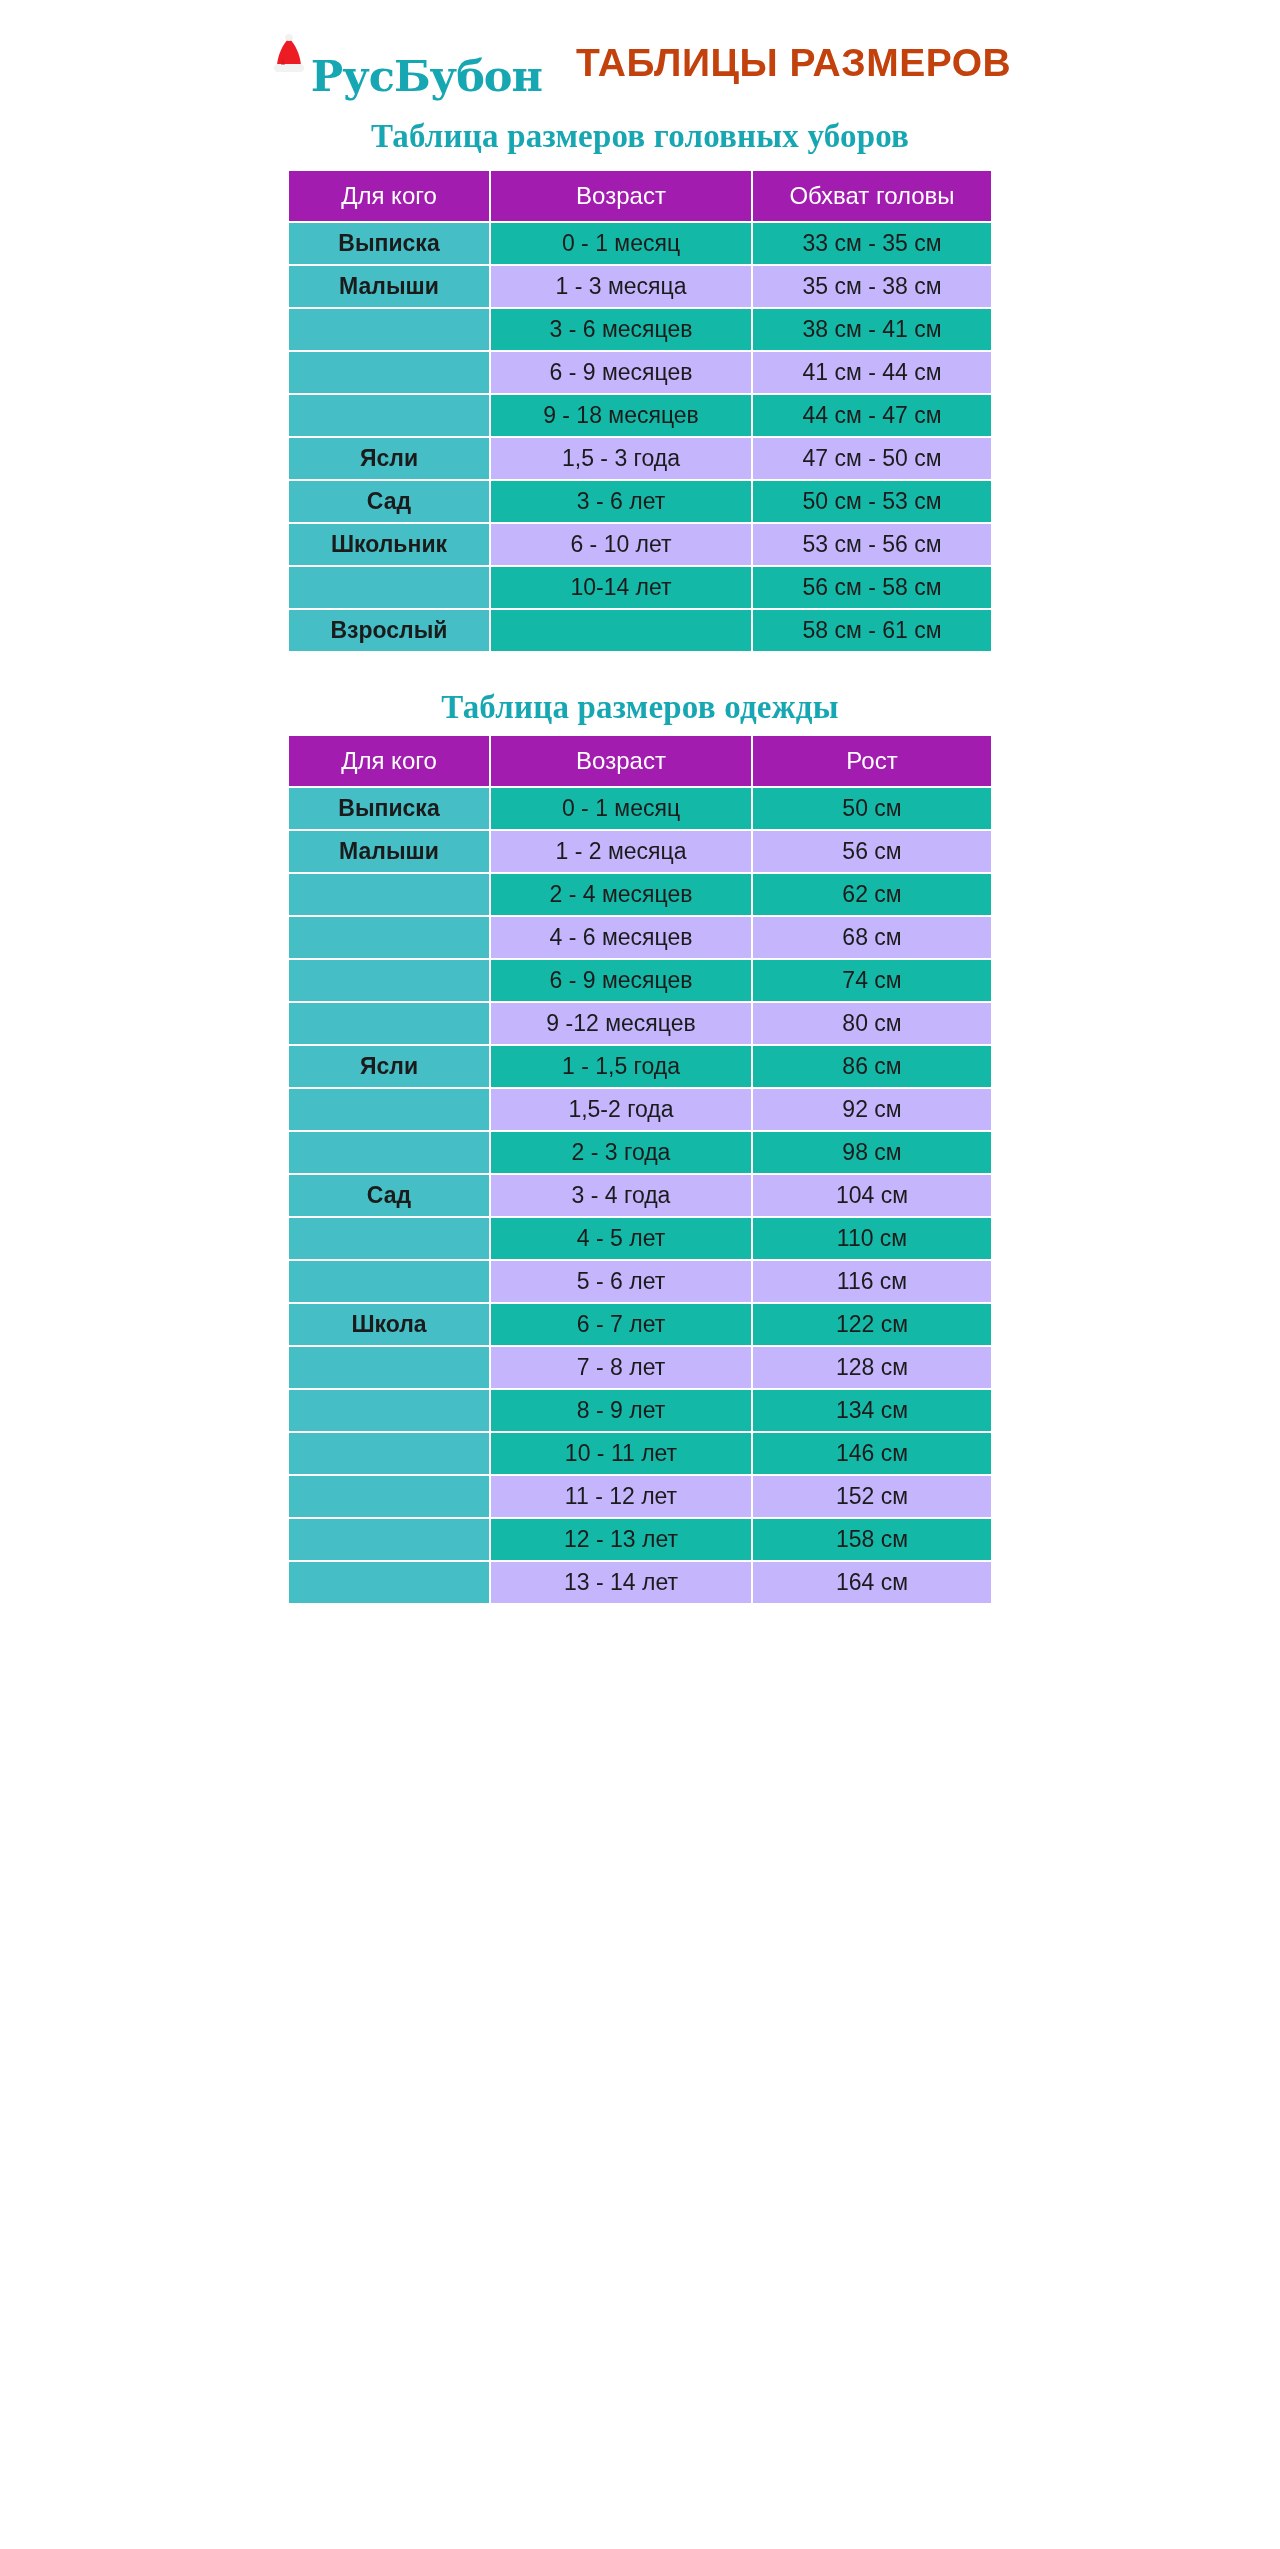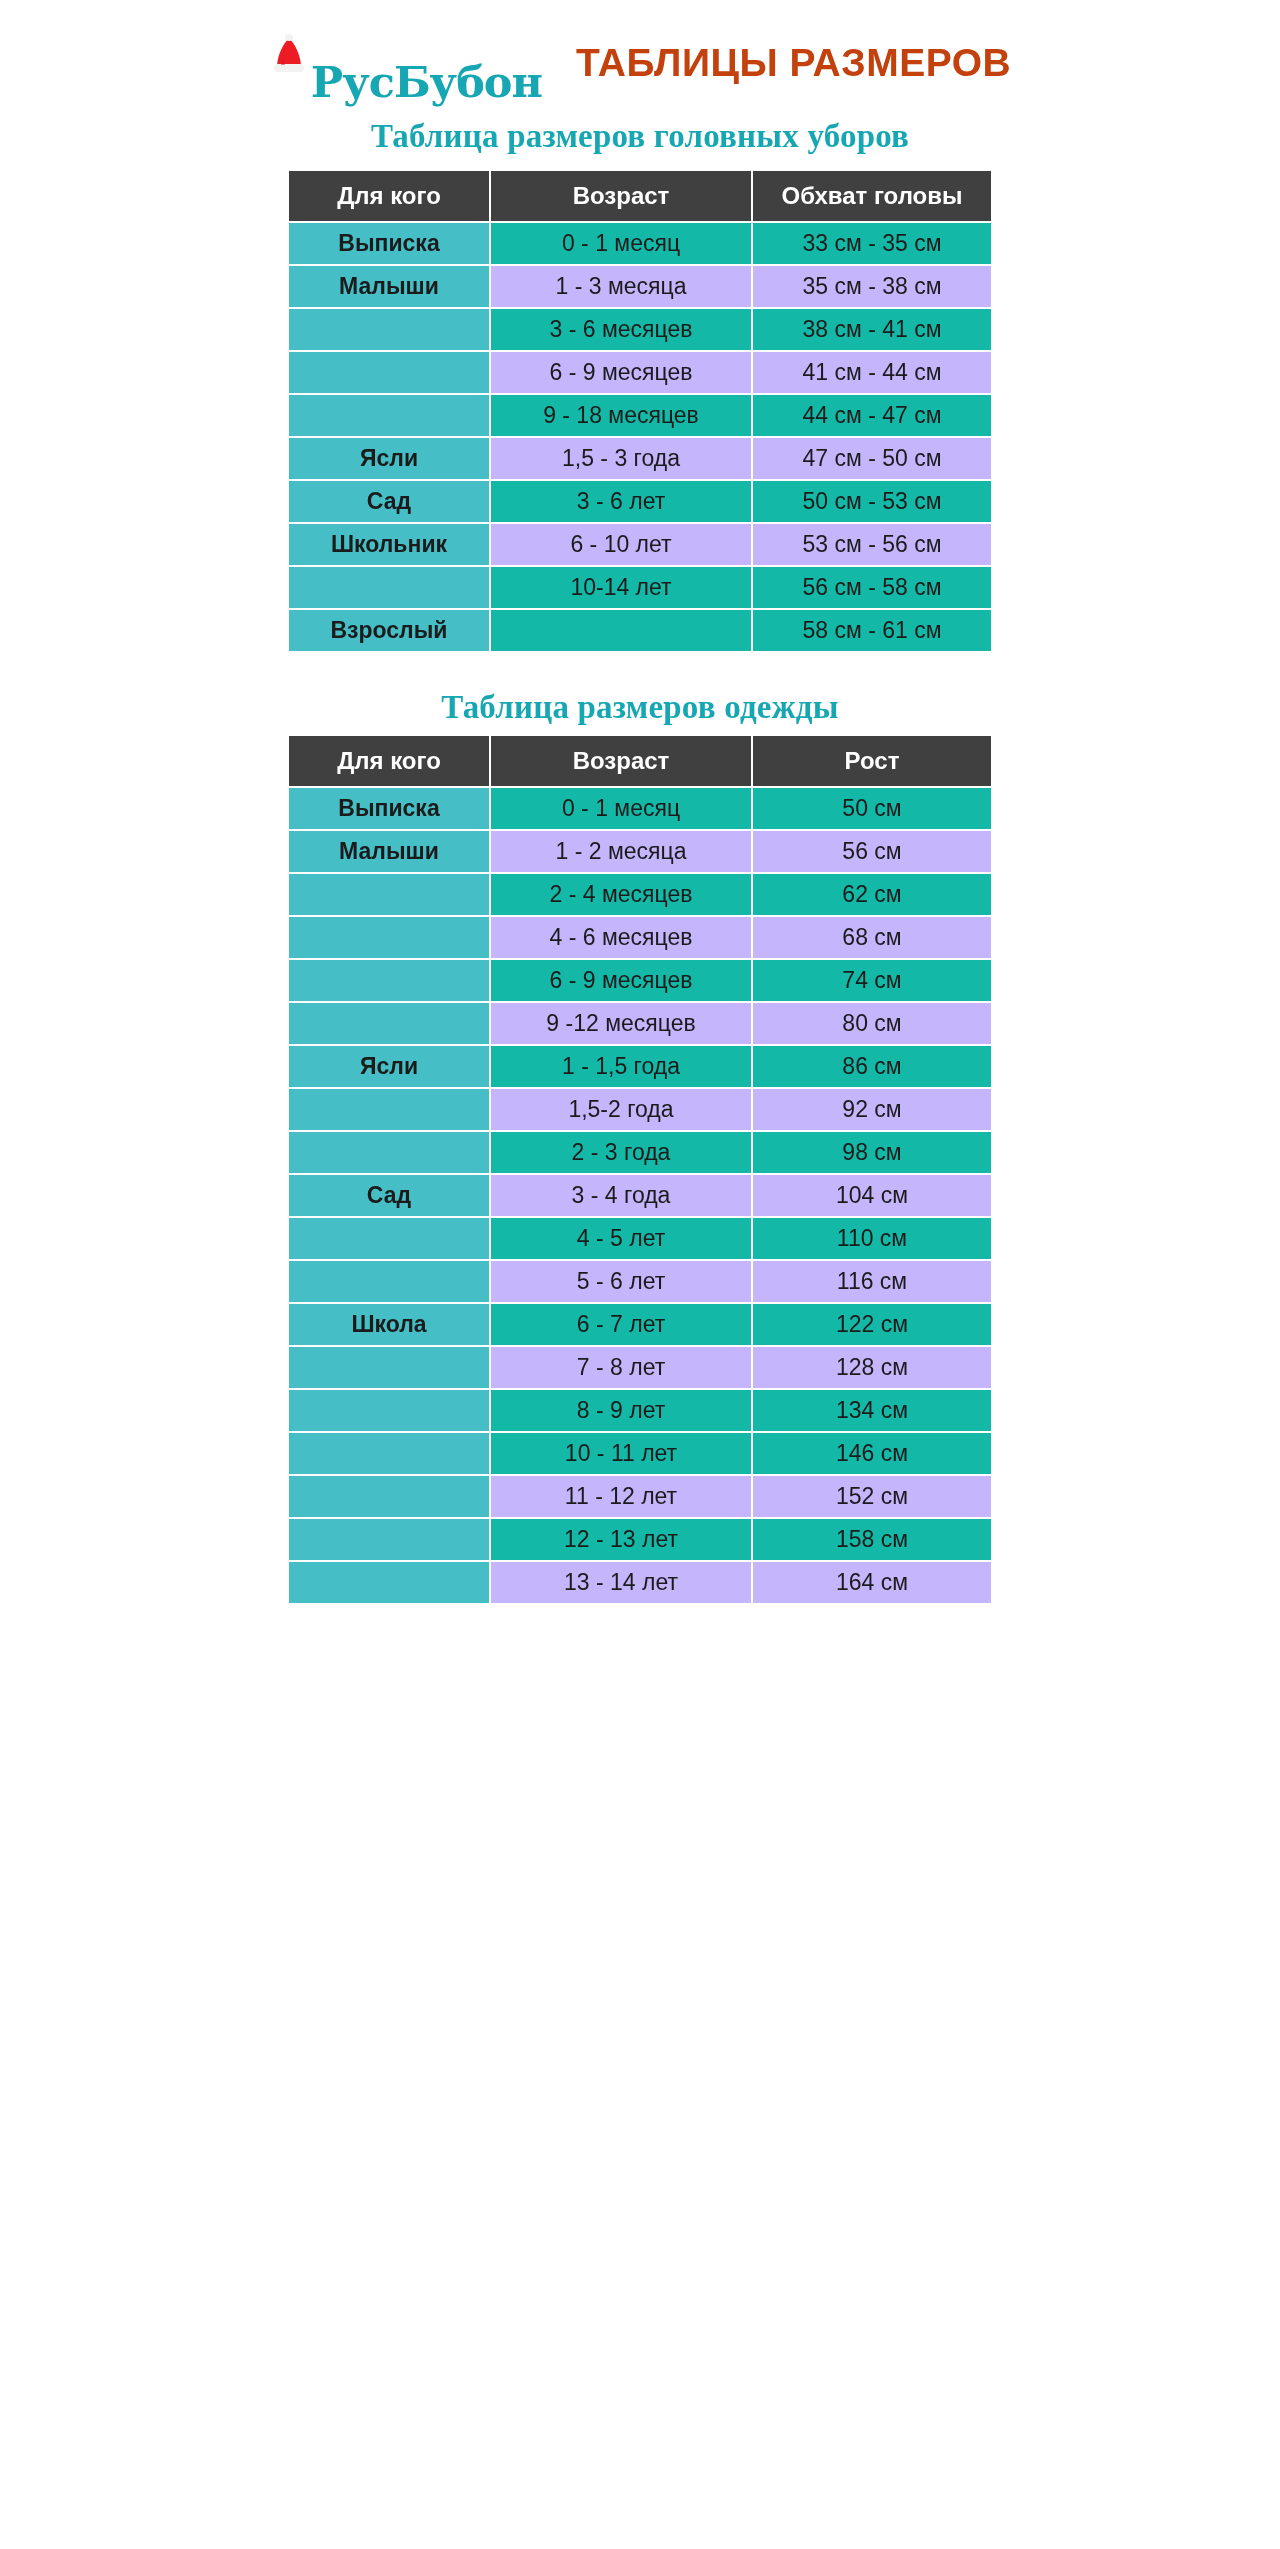--- a/index.html
+++ b/index.html
@@ -42,21 +42,21 @@
     margin-right: 2px;
   }
   .logo-text {
     font-family: "DejaVu Serif", serif;
     font-weight: bold;
     font-size: 43px;
     letter-spacing: -1px;
     line-height: 1;
     color: #18a9b4;
     position: relative;
-    top: 14px;
+    top: 8px;
   }
   .logo-text .rus { color: #17a7b3; }
   .logo-text .bubon { color: #17a7b3; }
 
   .header-title {
     font-family: "Liberation Sans", sans-serif;
     font-weight: bold;
     font-size: 39px;
     color: #c2410c;
     letter-spacing: 0.5px;
@@ -89,23 +89,23 @@
     border: 2px solid #ffffff;
     padding: 0;
     height: 41px;
     font-size: 23px;
     font-family: "Liberation Sans", sans-serif;
     text-align: center;
     vertical-align: middle;
     color: #1b1b1b;
   }
   table.sizes thead th {
-    background: #404040;
+    background: #a21caf;
     color: #ffffff;
-    font-weight: bold;
+    font-weight: normal;
     font-size: 24px;
     height: 50px;
     border-color: #ffffff;
   }
 
   .col-who   { width: 200px; }
   .col-age   { width: 260px; }
   .col-value { width: 240px; }
 
   

